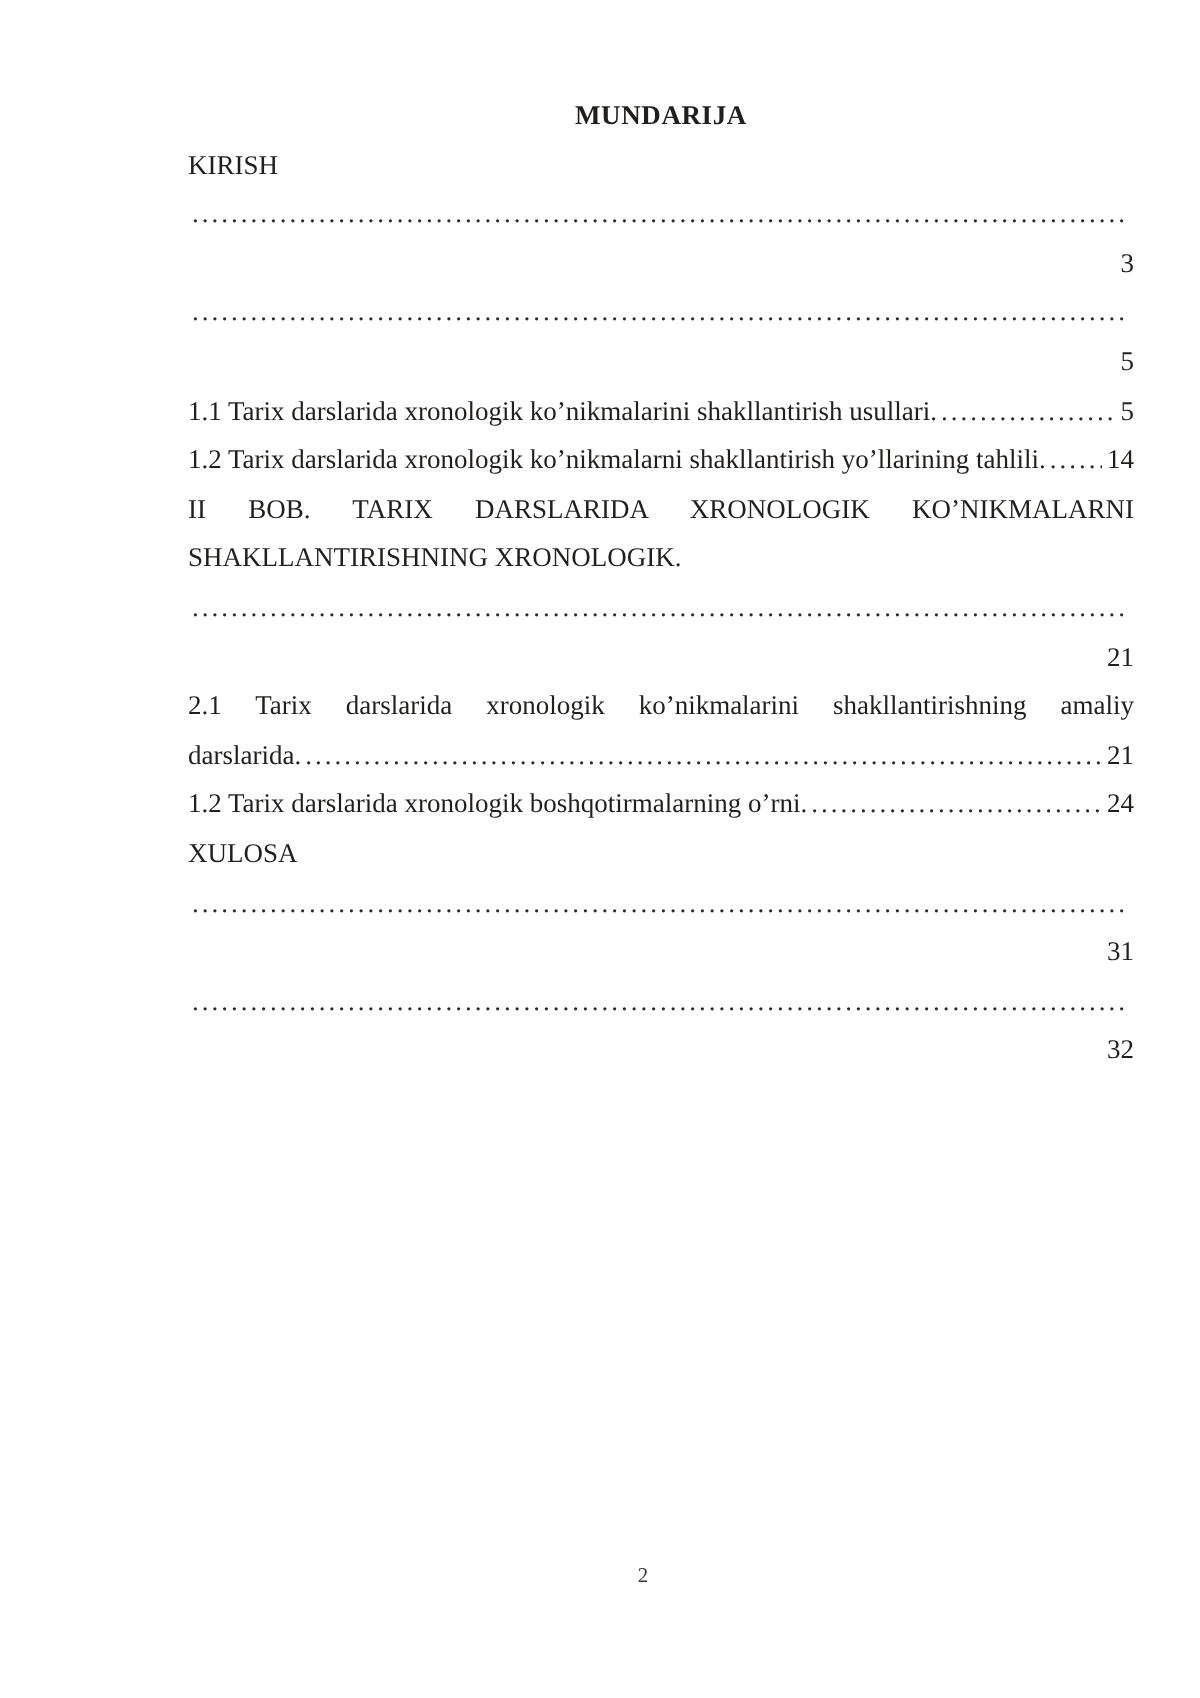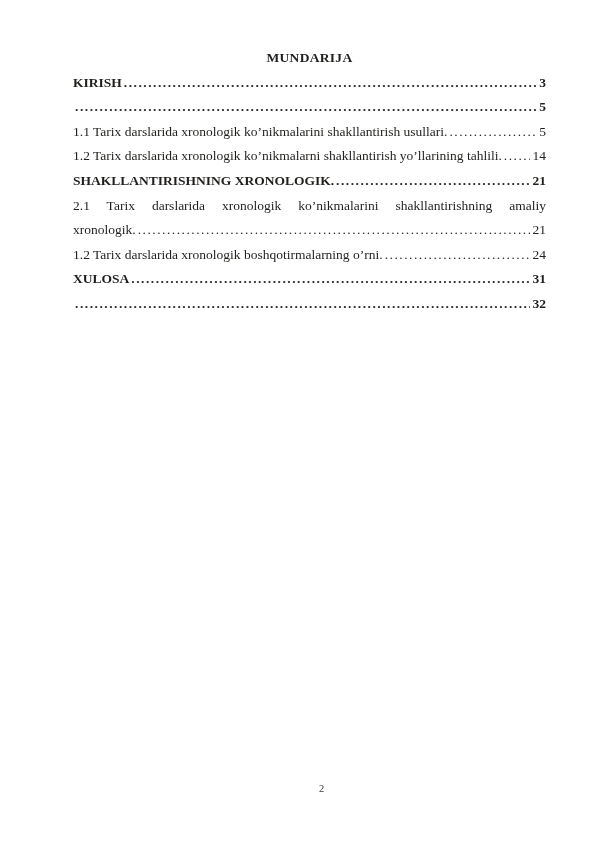--- a/index.html
+++ b/index.html
@@ -7,36 +7,36 @@
     position: relative;
     width: 600px;
     height: 849px;
     background: #ffffff;
     font-family: "Liberation Serif", "DejaVu Serif", serif;
     color: #211f1d;
     overflow: hidden;
   }
   .toc {
     position: absolute;
-    left: 73px;
+    left: 94px;
     top: 46px;
     width: 473px;
   }
   .toc-title {
     text-align: center;
     font-weight: bold;
     font-size: 13.5px;
     line-height: 24.6px;
     letter-spacing: 0.3px;
   }
   .toc-row {
     font-size: 13.5px;
     line-height: 24.6px;
   }
-  .toc-row.bold { font-weight: bold; }
+  .toc-row.bold { font-weight: normal; flex-direction: column; }
   .toc-row.flex { display: flex; }
   .toc-row.justify {
     text-align: justify;
     text-align-last: justify;
   }
   .toc-row.flex .toc-text { white-space: nowrap; flex: 0 0 auto; }
   .leader {
     flex: 1 1 auto;
     min-width: 0;
     overflow: hidden;
@@ -80,28 +80,29 @@
         <div class="toc-row flex">
           <span class="toc-text">1.1 Tarix darslarida xronologik ko’nikmalarini shakllantirish usullari.</span>
           <span class="leader">............................................................................................................................................................................................................................................................................................................</span>
           <span class="toc-page">5</span>
         </div>
         <div class="toc-row flex">
           <span class="toc-text">1.2 Tarix darslarida xronologik ko’nikmalarni shakllantirish yo’llarining tahlili.</span>
           <span class="leader">............................................................................................................................................................................................................................................................................................................</span>
           <span class="toc-page">14</span>
         </div>
+        <div class="toc-row bold justify"><span class="toc-text">II BOB. TARIX DARSLARIDA XRONOLOGIK KO’NIKMALARNI</span></div>
         <div class="toc-row bold flex">
           <span class="toc-text">SHAKLLANTIRISHNING XRONOLOGIK.</span>
           <span class="leader">............................................................................................................................................................................................................................................................................................................</span>
           <span class="toc-page">21</span>
         </div>
         <div class="toc-row justify"><span class="toc-text">2.1 Tarix darslarida xronologik ko’nikmalarini shakllantirishning amaliy</span></div>
         <div class="toc-row flex">
-          <span class="toc-text">xronologik.</span>
+          <span class="toc-text">darslarida.</span>
           <span class="leader">............................................................................................................................................................................................................................................................................................................</span>
           <span class="toc-page">21</span>
         </div>
         <div class="toc-row flex">
           <span class="toc-text">1.2 Tarix darslarida xronologik boshqotirmalarning o’rni.</span>
           <span class="leader">............................................................................................................................................................................................................................................................................................................</span>
           <span class="toc-page">24</span>
         </div>
         <div class="toc-row bold flex">
           <span class="toc-text">XULOSA</span>

